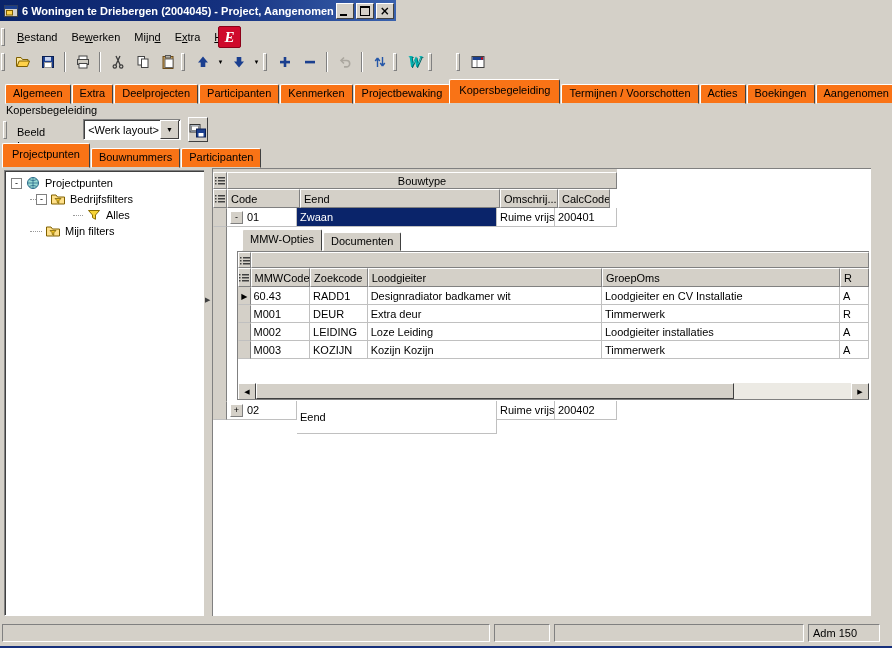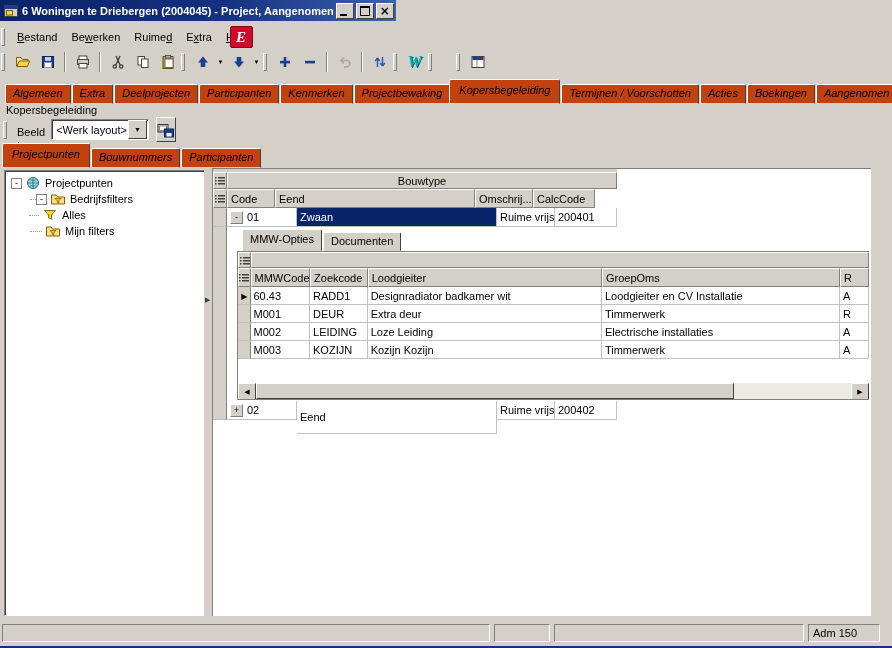--- a/index.html
+++ b/index.html
@@ -1,20 +1,20 @@
 <!DOCTYPE html>
 <html><head>
 <meta charset="utf-8">
 <style>
   html,body{margin:0;padding:0;background:#808080;}
   .win{position:relative;width:892px;height:648px;background:#d4d0c8;
        font-family:"Liberation Sans","DejaVu Sans",sans-serif;font-size:11px;color:#000;
        overflow:hidden;box-sizing:border-box;}
   .bo2{border:1px solid;border-color:#ffffff #404040 #404040 #ffffff;}
-  .well{border:1px solid;border-color:#808080 #ffffff #ffffff #808080;box-shadow:inset 1px 1px 0 #404040;background:#fff;}
+  .well{border:1px solid;border-color:#808080 #ffffff #ffffff #808080;box-shadow:inset 1px 1px 0 #404040;background:#fff;margin-left:32px;}
 
   
   .titlebar{position:absolute;left:4;top:4;right:4;height:21px;
      background:linear-gradient(90deg,#0a246a 0%,#14307e 55%,#3a62ae 100%);
      display:flex;align-items:center;padding:0 2px;}
   .titlebar .ticon{width:16px;height:16px;margin:0 3px 0 1px;}
   .title-text{color:#fff;font-weight:bold;font-size:11px;flex:1;white-space:nowrap;overflow:hidden;}
   .winbtn{width:16px;height:14px;background:#d4d0c8;margin-left:2px;display:flex;align-items:center;justify-content:center;position:relative;}
   .glyph-min{position:absolute;left:3px;bottom:2px;width:7px;height:2px;background:#000;}
   .glyph-max{width:8px;height:7px;border:1px solid #000;border-top-width:2px;}
@@ -32,22 +32,22 @@
 
   
   .toolbar{position:absolute;left:4;top:48px;right:4;height:28px;display:flex;align-items:center;}
   .tbtn{width:25px;height:23px;display:flex;align-items:center;justify-content:center;}
   .ddbtn{width:11px;height:23px;display:flex;align-items:center;justify-content:center;font-size:6px;color:#000;}
   .tsep{width:0;height:20px;border-left:1px solid #808080;border-right:1px solid #ffffff;margin:0 4px;}
   .w-glyph{font-family:"Liberation Serif","DejaVu Serif",serif;font-weight:bold;font-style:italic;font-size:16px;color:#00b0b0;text-shadow:1px 1px 0 #006868;}
 
   
   .tabstrip{position:absolute;left:4;top:79px;right:4;height:25px;display:flex;align-items:flex-end;padding-left:5px;}
-  .tab{height:18px;line-height:17px;padding:0 7px;background:#c2410c;white-space:nowrap;
-       border:1px solid;border-color:#fff #404040 #d4d0c8 #fff;border-radius:2px 2px 0 0;margin-right:1px;font-style:italic;}
+  .tab{height:18px;line-height:17px;padding:0 7px;background:#f97316;white-space:nowrap;
+       border:1px solid;border-color:#fff #404040 #d4d0c8 #fff;border-radius:2px 2px 0 0;margin-right:1px;}
   .tab.active{height:23px;line-height:21px;position:relative;z-index:2;margin-left:-2px;padding:0 9px;
        border-color:#fff #404040 #d4d0c8 #fff;}
 
   
   .section{position:absolute;left:4;top:104px;right:4;bottom:30px;background:#d4d0c8;}
   .frame-label{position:absolute;left:6px;top:0;}
   .etch{position:absolute;left:112px;right:10px;top:6px;height:2px;border-top:1px solid #808080;border-bottom:1px solid #ffffff;}
   .beeldbar{position:absolute;left:2px;top:12px;height:27px;right:10px;display:flex;align-items:center;}
   .beeld-label{margin:16px 6px 0 8px;}
   .combo{width:140px;height:21px;background:#fff;display:flex;align-items:center;box-sizing:border-box;}
@@ -127,21 +127,21 @@
         <span class="glyph-close">×</span>
       </span>
   </div>
 
   <div class="menubar">
     <span class="grip">
         <b></b>
       </span>
     <span class="mitem"><span></span><span class="ul">B</span><span>estand</span></span>
     <span class="mitem"><span>Be</span><span class="ul">w</span><span>erken</span></span>
-    <span class="mitem"><span>Ruime</span><span class="ul">d</span><span></span></span>
+    <span class="mitem"><span>Mijn</span><span class="ul">d</span><span></span></span>
     <span class="mitem"><span>E</span><span class="ul">x</span><span>tra</span></span>
     <span class="mitem"><span></span><span class="ul">H</span><span>elp</span></span>
     <span class="logo">
         <span>E</span>
       </span>
   </div>
 
   <div class="toolbar">
     <span class="grip">
         <b></b>
@@ -346,21 +346,21 @@
           <span class="dot" style="width:6px"></span>
           <span class="texp">-</span>
           <span class="tic">
               <svg width="16" height="16" viewBox="0 0 16 16">
                 <path d="M1.5 13 V4 H6 l1.5 2 H14.5 V13 Z" fill="#ffe08a" stroke="#806000"></path>
                 <path d="M5 7.5 H11 L8.8 9.8 V12.3 L7.2 11.3 V9.8 Z" fill="#f0c020" stroke="#705800" stroke-width="0.7"></path>
               </svg>
             </span>
           <span>Bedrijfsfilters</span>
         </div>
-        <div class="trow" style="padding-left:24px">
+        <div class="trow" style="padding-left:68px">
           <span class="dot" style="width:10px;margin-right:3px"></span>
           <span class="tic">
               <svg width="16" height="16" viewBox="0 0 16 16">
                 <path d="M2.5 3.5 H13.5 L9.5 8 V12.3 L6.5 10.6 V8 Z" fill="#f7d336" stroke="#8a6d00"></path>
               </svg>
             </span>
           <span>Alles</span>
         </div>
         <div class="trow" style="padding-left:25px">
           <span class="dot" style="width:12px;margin-right:3px"></span>
@@ -404,24 +404,24 @@
                 <g fill="#404040">
                   <rect x="0" y="1" width="1.5" height="1.5"></rect>
                   <rect x="3" y="1" width="7" height="1.5"></rect>
                   <rect x="0" y="4" width="1.5" height="1.5"></rect>
                   <rect x="3" y="4" width="7" height="1.5"></rect>
                   <rect x="0" y="7" width="1.5" height="1.5"></rect>
                   <rect x="3" y="7" width="7" height="1.5"></rect>
                 </g>
               </svg>
             </span>
-          <span class="hcell" style="width:48px;height:19px">Code</span>
+          <span class="hcell" style="width:73px;height:19px">Code</span>
           <span class="hcell" style="width:200px;height:19px">Eend</span>
           <span class="hcell" style="width:58px;height:19px">Omschrij...</span>
-          <span class="hcell" style="width:62px;height:19px">CalcCode</span>
+          <span class="hcell" style="width:52px;height:19px">CalcCode</span>
         </div>
 
         <div class="row" style="top:39px;height:19px">
           <span class="indcell" style="width:14px;height:19px;background:#d4d0c8;border-color:#d4d0c8 #808080 #c0c0c0 #d4d0c8"></span>
           <span class="dcell" style="width:70px;height:19px">
             <span class="xbtn">-</span>
             <span>01</span>
           </span>
           <span class="dcell sel" style="width:200px;height:19px">Zwaan</span>
           <span class="dcell" style="width:58px;height:19px">Ruime vrijst</span>
@@ -485,21 +485,21 @@
               <span class="dcell" style="width:60px;height:18px">DEUR</span>
               <span class="dcell" style="width:245px;height:18px">Extra deur</span>
               <span class="dcell" style="width:249px;height:18px">Timmerwerk</span>
               <span class="dcell" style="width:30px;height:18px">R</span>
             </div>
             <div class="sgrow" style="height:18px">
               <span class="indcell" style="width:13px;height:18px;border-color:#d4d0c8 #808080 #c0c0c0 #d4d0c8"></span>
               <span class="dcell" style="width:62px;height:18px">M002</span>
               <span class="dcell" style="width:60px;height:18px">LEIDING</span>
               <span class="dcell" style="width:245px;height:18px">Loze Leiding</span>
-              <span class="dcell" style="width:249px;height:18px">Electrische installaties</span>
+              <span class="dcell" style="width:249px;height:18px">Loodgieiter installaties</span>
               <span class="dcell" style="width:30px;height:18px">A</span>
             </div>
             <div class="sgrow" style="height:18px">
               <span class="indcell" style="width:13px;height:18px;border-color:#d4d0c8 #808080 #c0c0c0 #d4d0c8"></span>
               <span class="dcell" style="width:62px;height:18px">M003</span>
               <span class="dcell" style="width:60px;height:18px">KOZIJN</span>
               <span class="dcell" style="width:245px;height:18px">Kozijn Kozijn</span>
               <span class="dcell" style="width:249px;height:18px">Timmerwerk</span>
               <span class="dcell" style="width:30px;height:18px">A</span>
             </div>

